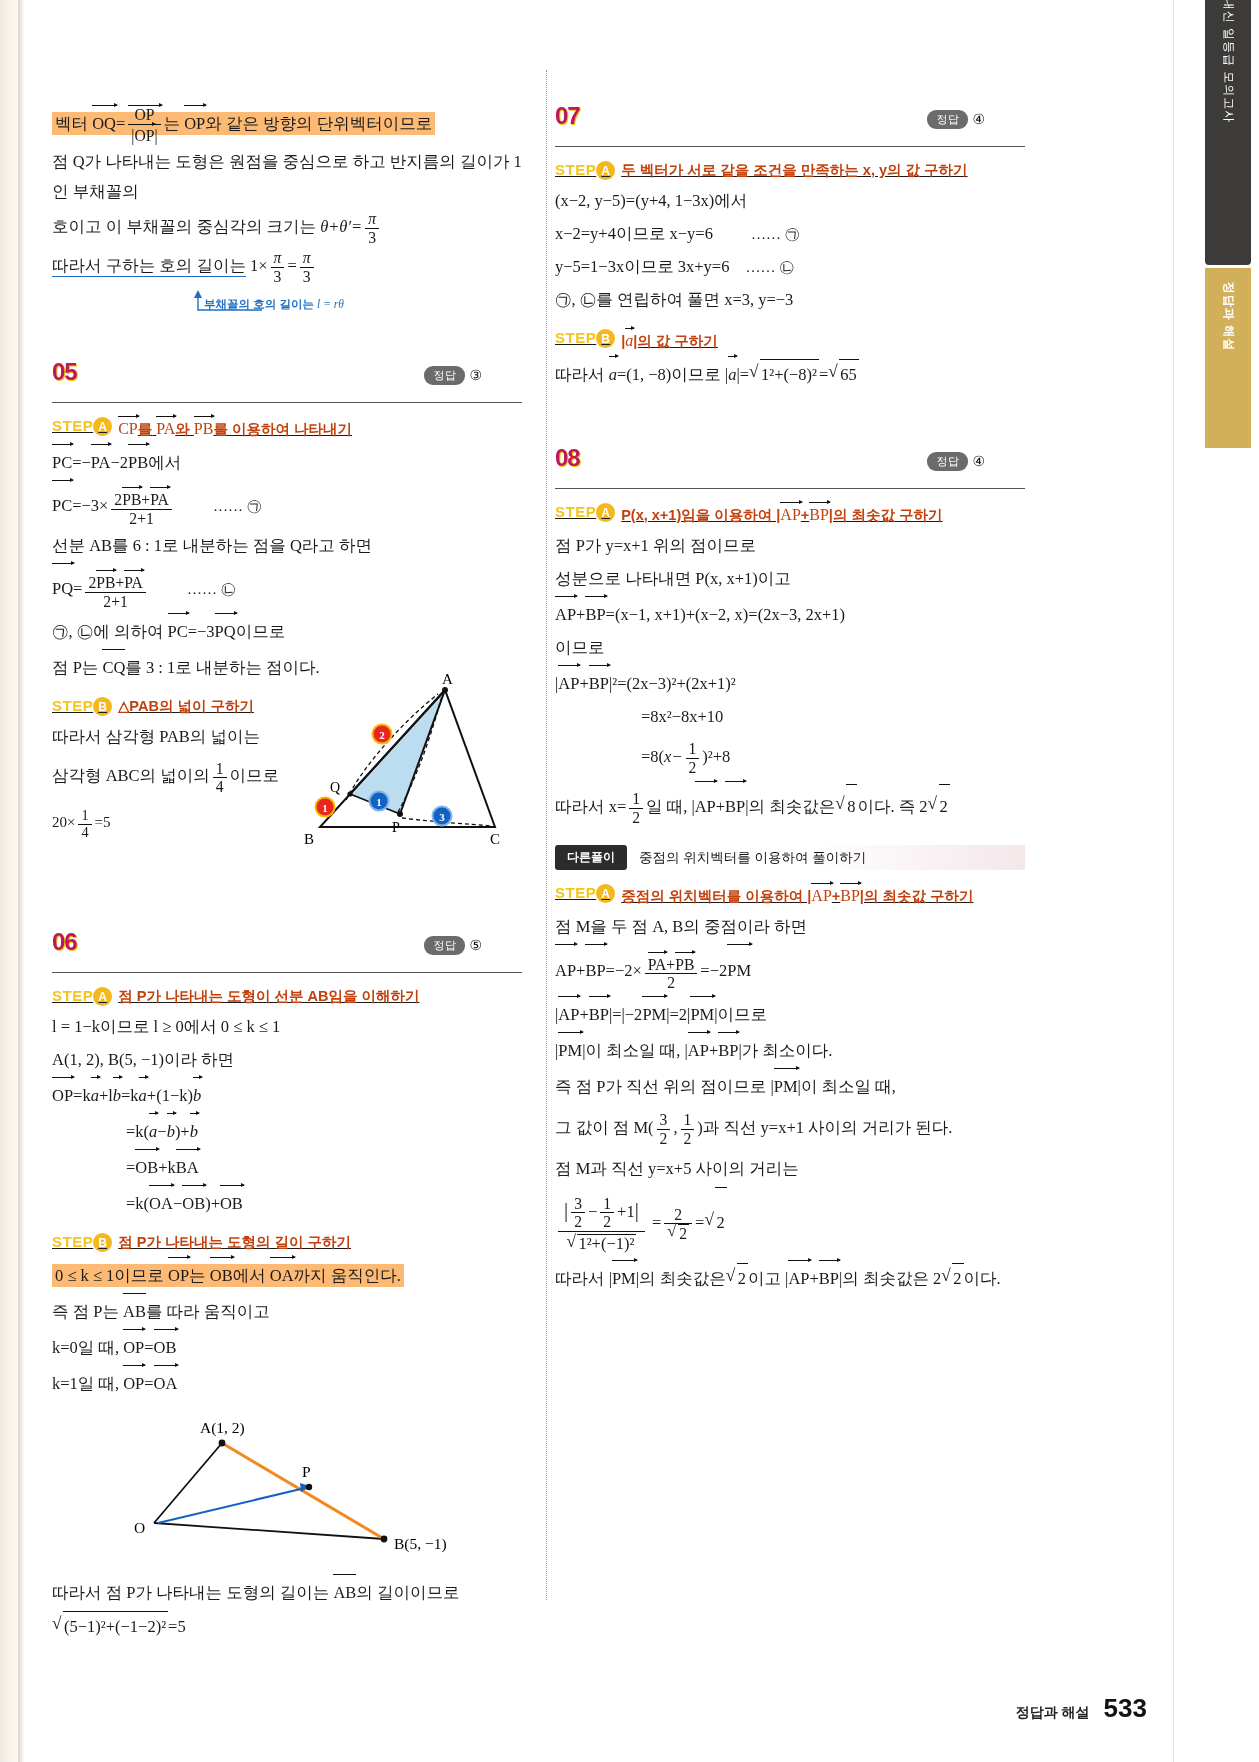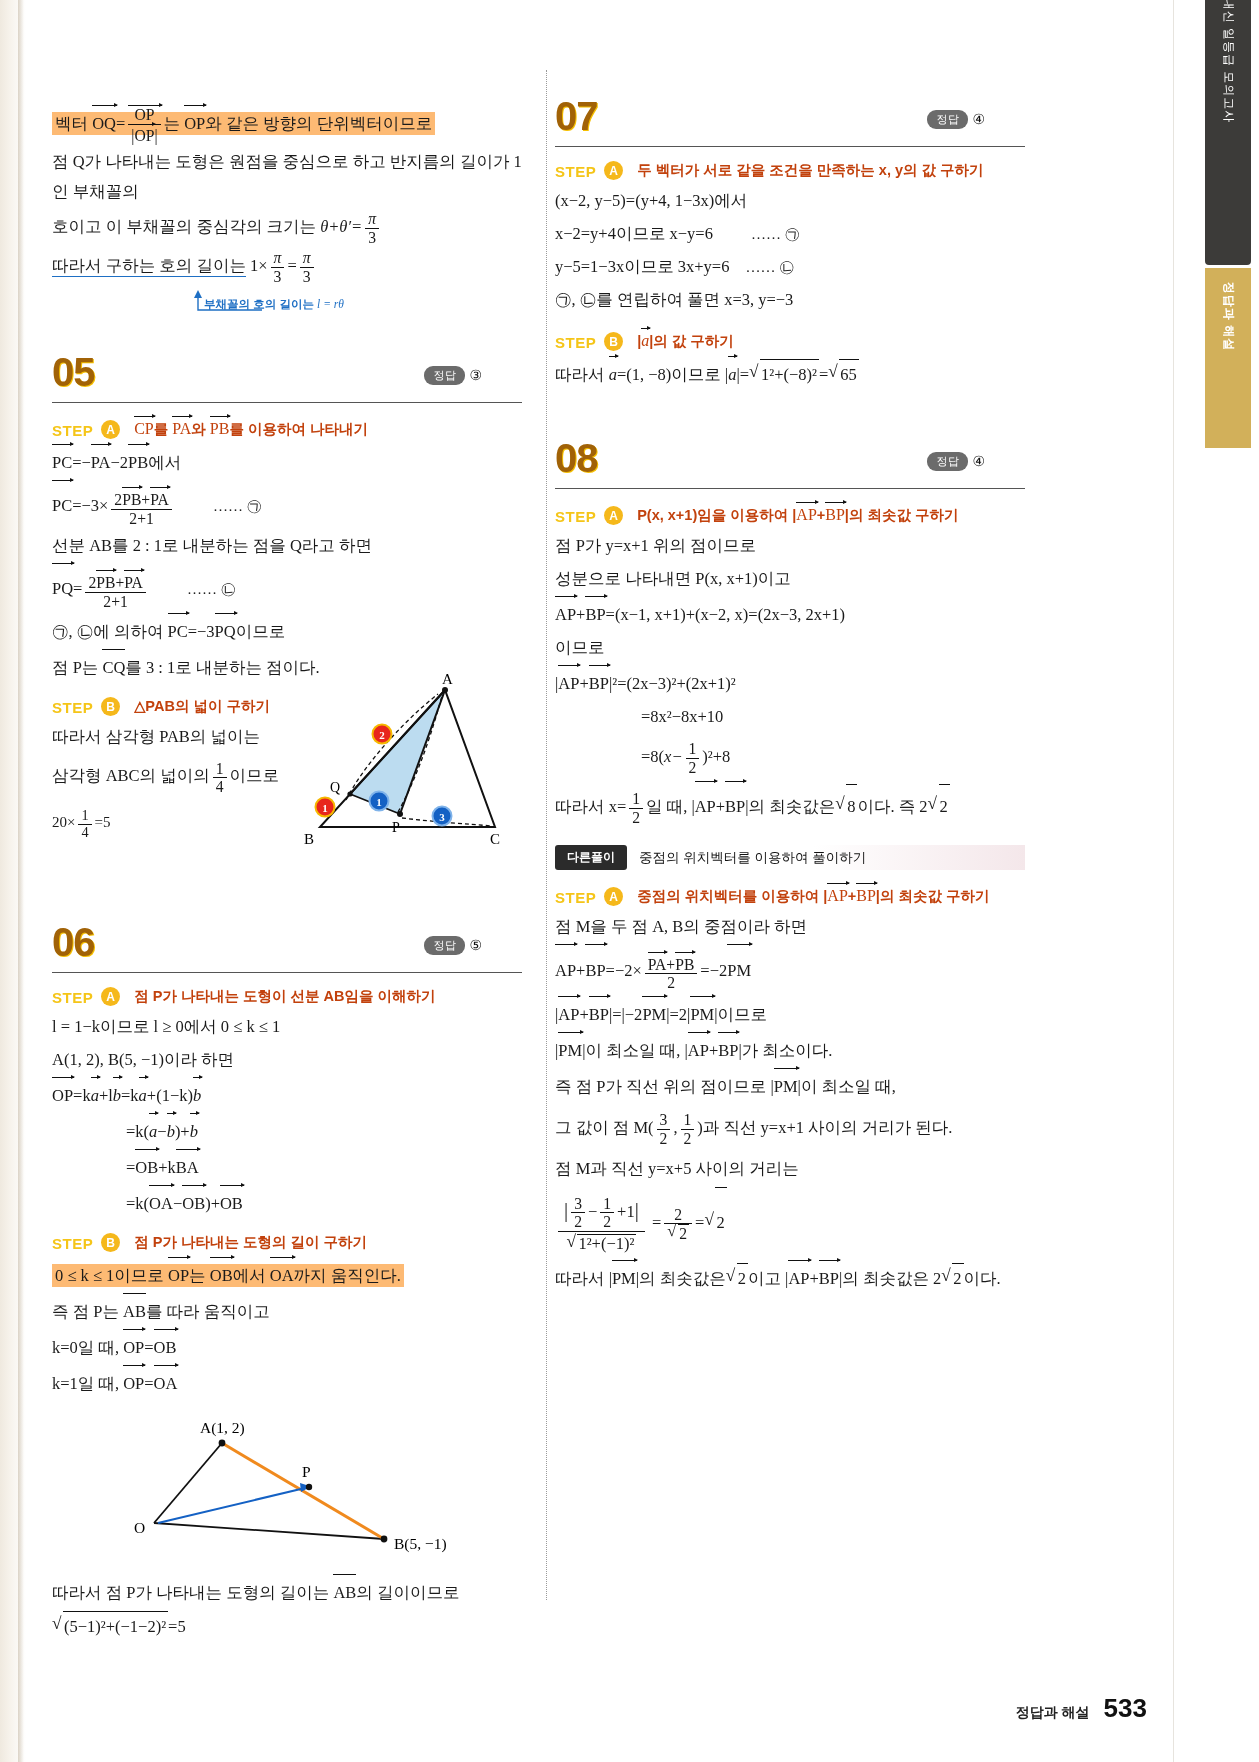--- a/index.html
+++ b/index.html
@@ -33,31 +33,31 @@
   .content { position:absolute; left:26px; top:0; width:1147px; height:100%; }
 
   .col { position:absolute; top:0; width:470px; }
   .col-left  { left:26px; }
   .col-right { left:529px; }
   .col-divider { position:absolute; left:520px; top:70px; width:0; height:1530px;
      border-left:1px dotted #9a9a9a; }
 
   
   .qnum-row { position:relative; height:48px; margin-top:6px; }
-  .qnum { font-family:"Liberation Sans", sans-serif; font-weight:bold; font-size:40px;
-     color:#a16207; letter-spacing:-1px; line-height:40px;
+  .qnum { font-family:"Liberation Sans", sans-serif; font-weight:bold; font-size:24px;
+     color:#be185d; letter-spacing:-1px; line-height:40px;
      text-shadow:1px 1px 0 #f6c000; }
   .answer-pill { position:absolute; right:40px; top:14px; display:flex; align-items:center; gap:4px;
      font-family:"Liberation Sans", sans-serif; font-size:11px; }
   .answer-pill .lab { background:#6b6b6b; color:#fff; border-radius:9px; padding:2px 9px 2px 9px;
      font-size:11px; letter-spacing:0.5px; }
   .answer-pill .val { font-size:14px; color:#111; font-family:"Liberation Serif", serif; }
   .rule { border-top:1.4px solid #555; width:100%; margin-top:2px; }
 
-  .step { display:flex; align-items:flex-end; gap:8px; margin:14px 0 6px 0; }
+  .step { display:flex; align-items:flex-start; margin:14px 0 6px 0;text-decoration:underline; }
   .step .word { font-family:"Liberation Sans", sans-serif; font-weight:bold; font-size:15px;
      color:#f5c518; letter-spacing:0.5px; }
   .step .badge { width:19px; height:19px; border-radius:50%; background:#f5b81b; color:#fff;
      font-family:"Liberation Sans", sans-serif; font-weight:bold; font-size:12px;
      display:flex; align-items:center; justify-content:center; }
   .step .title { font-family:"Liberation Sans", sans-serif; font-weight:bold; font-size:14.5px;
      color:#c2410c; margin-left:6px; }
 
   .line { font-size:16.5px; line-height:30px; margin:3px 0; white-space:nowrap; }
   .line.wrap { white-space:normal; }
@@ -175,21 +175,21 @@
 
     <div class="line">
       <span class="v">PC</span><span>=</span><span>−</span><span class="v">PA</span><span>−2</span><span class="v">PB</span><span>에서</span>
     </div>
 
     <div class="line" style="line-height:44px">
       <span class="v">PC</span><span>=−3×</span><span class="frac"><span class="num"><span>2</span><span class="v">PB</span><span>+</span><span class="v">PA</span></span><span class="den">2+1</span></span>
       <span class="ref">…… ㉠</span>
     </div>
 
-    <div class="line">선분 AB를 2 : 1로 내분하는 점을 Q라고 하면</div>
+    <div class="line">선분 AB를 6 : 1로 내분하는 점을 Q라고 하면</div>
 
     <div class="line" style="line-height:44px">
       <span class="v">PQ</span><span>=</span><span class="frac"><span class="num"><span>2</span><span class="v">PB</span><span>+</span><span class="v">PA</span></span><span class="den">2+1</span></span>
       <span class="ref">…… ㉡</span>
     </div>
 
     <div class="line">
       <span>㉠, ㉡에 의하여</span>
       <span class="v">PC</span><span>=−3</span><span class="v">PQ</span><span>이므로</span>
     </div>

